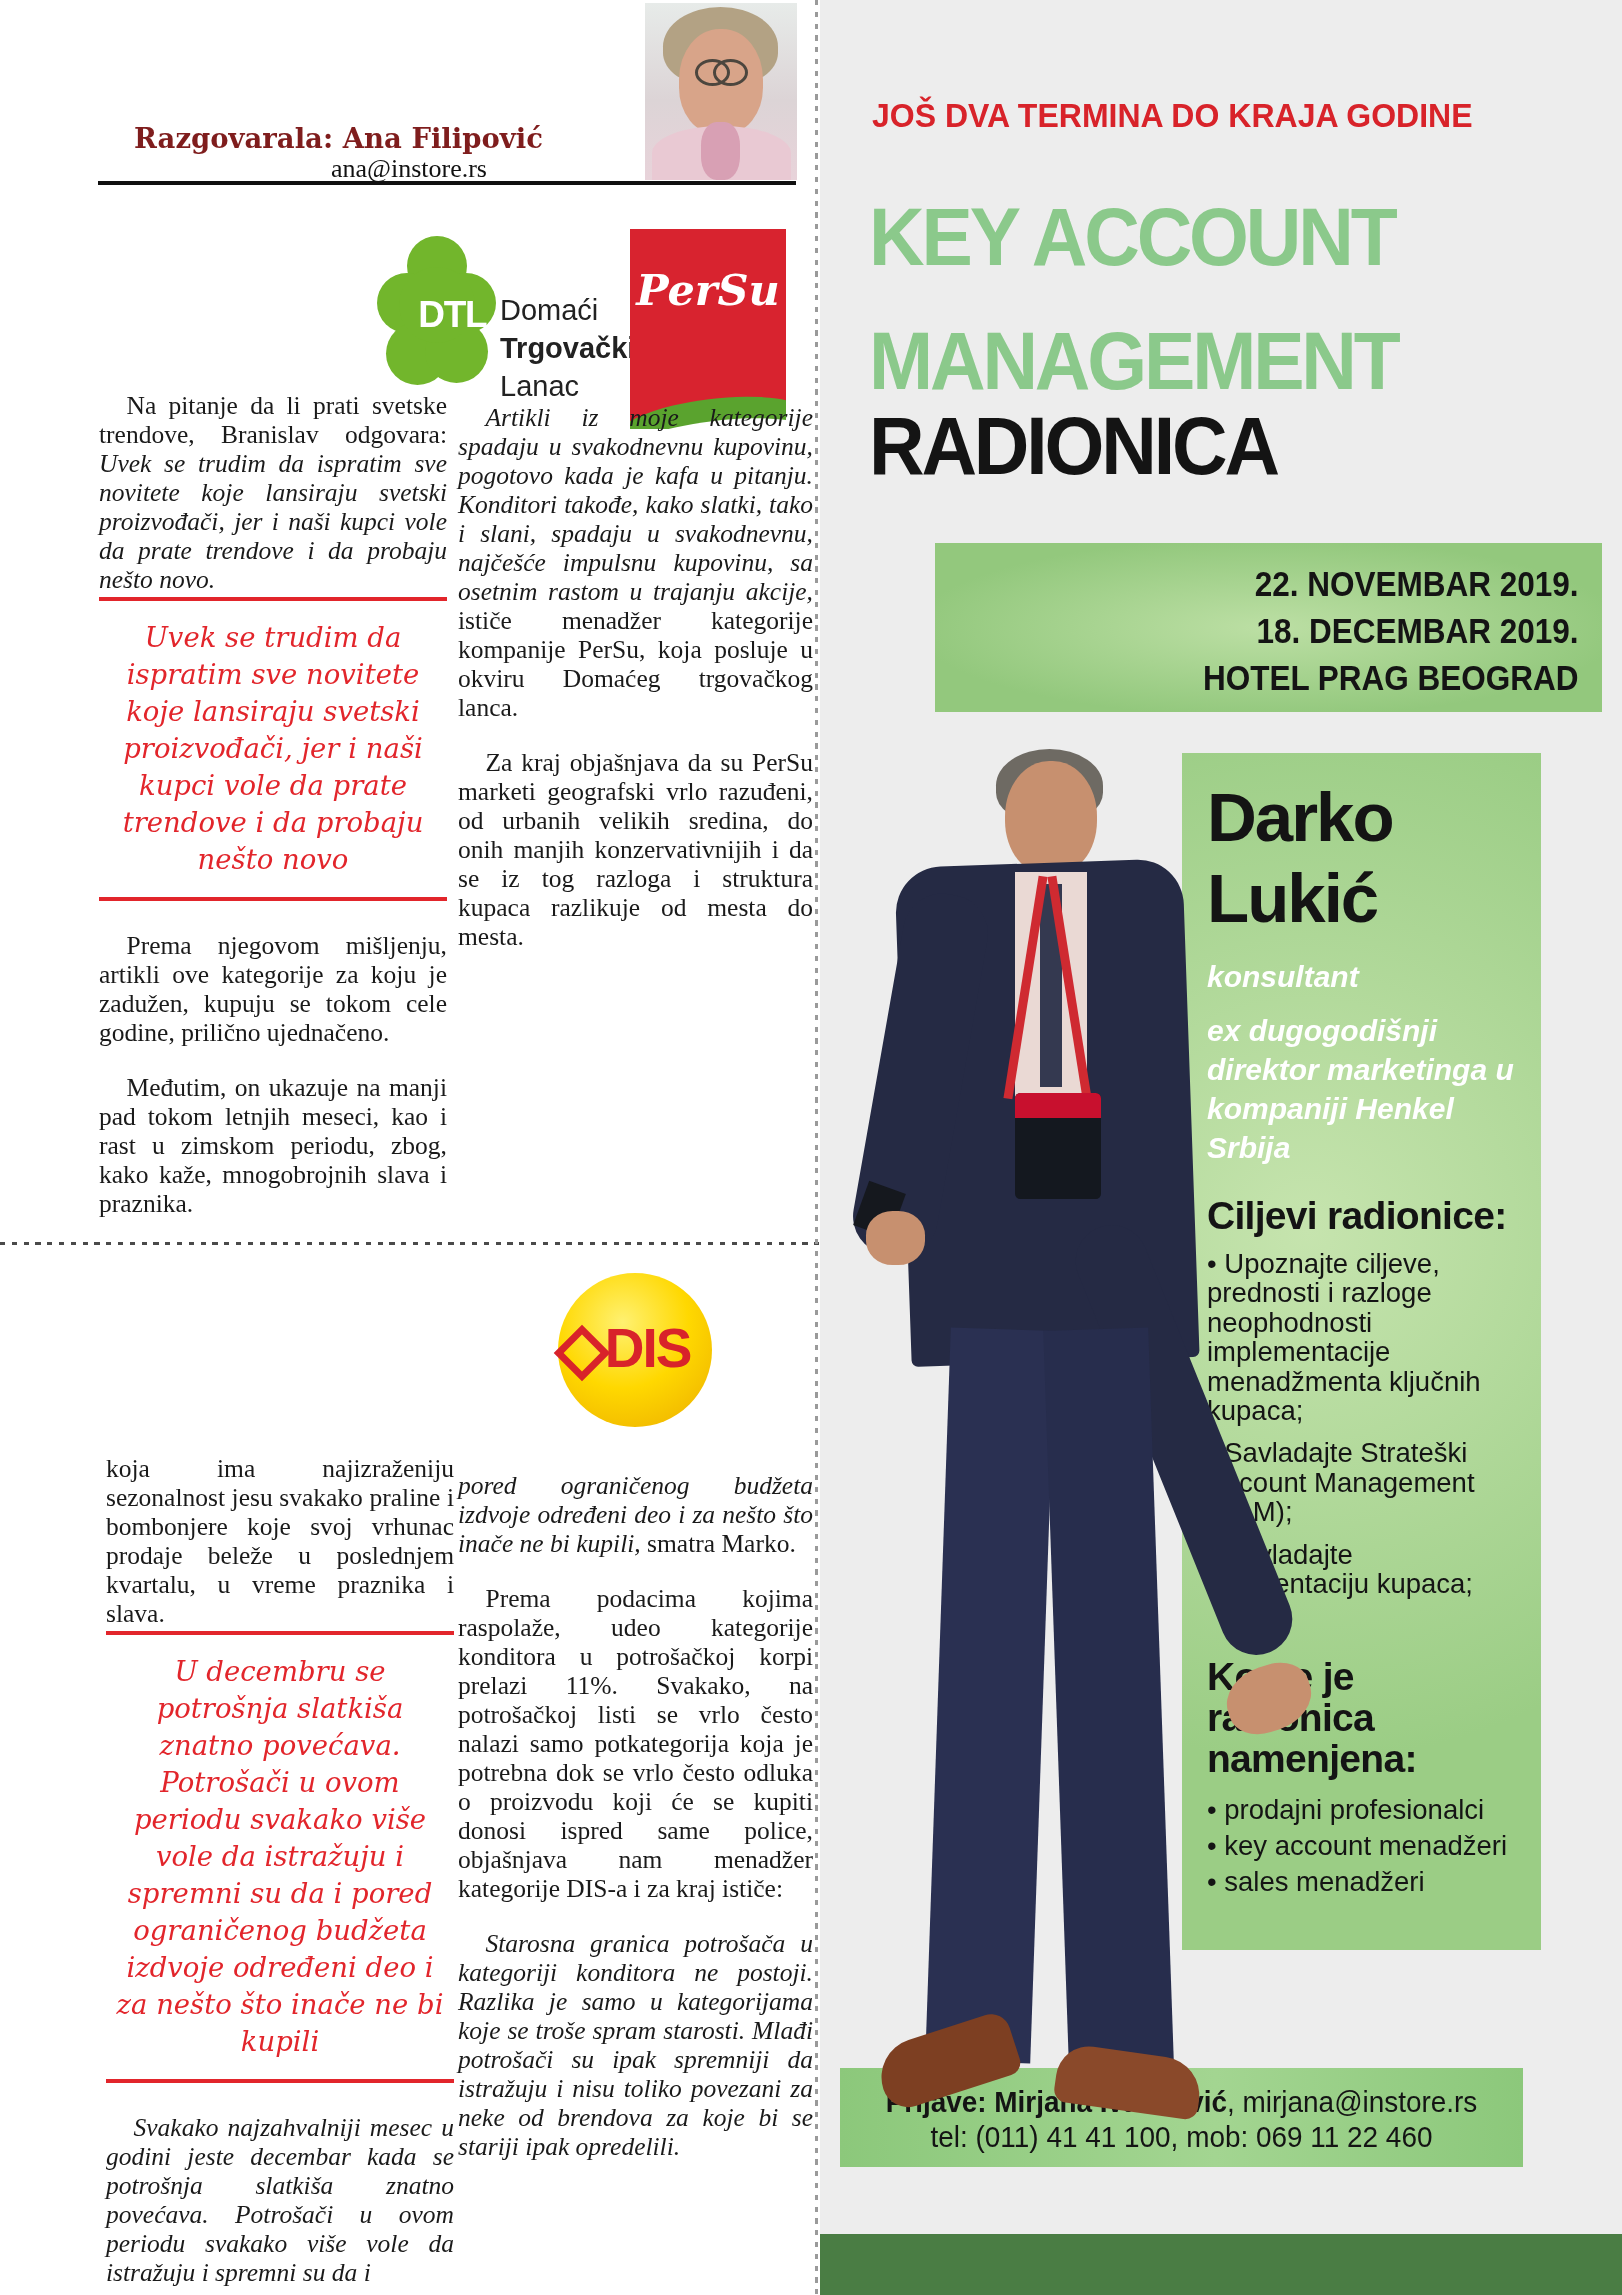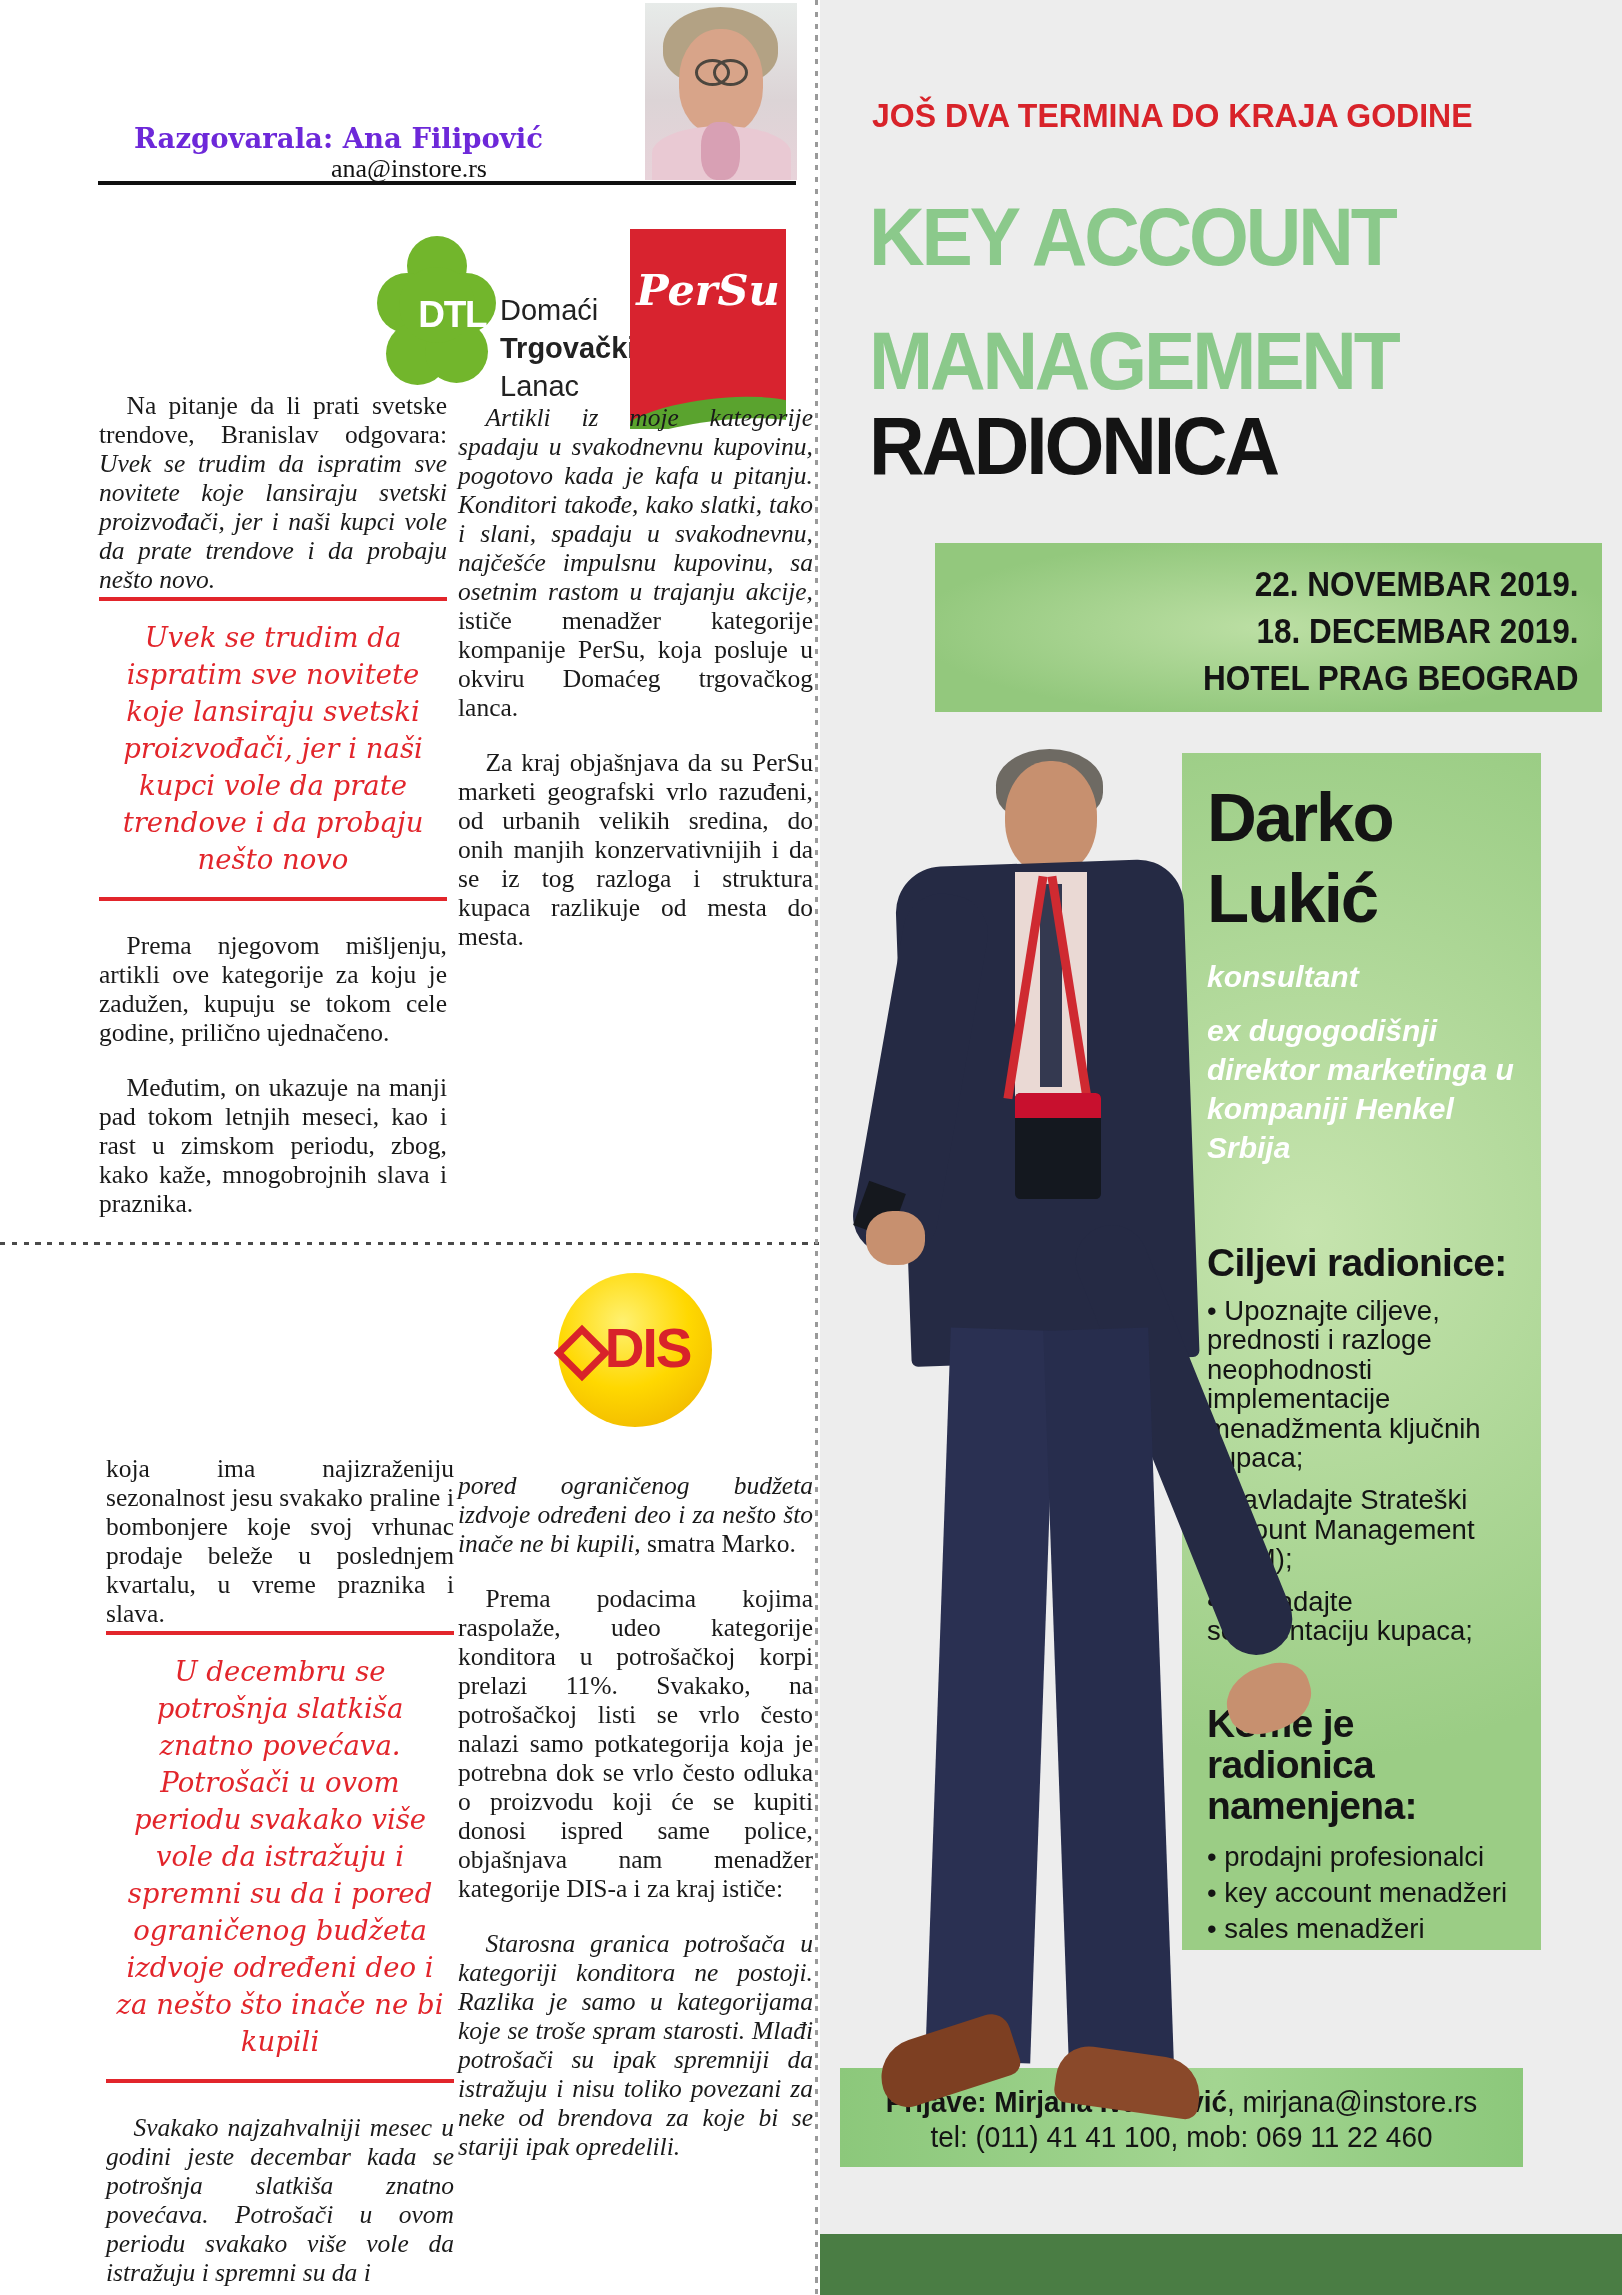--- a/index.html
+++ b/index.html
@@ -1,20 +1,20 @@
 <!DOCTYPE html>
 <html style="font-size:10.5px"><head>
 <meta charset="utf-8">
 <style>
   html,body{margin:0;padding:0;background:#fff;}
   .page{position:relative;width:1623px;height:2295px;background:#ffffff;overflow:hidden;
         font-family:"Liberation Serif", serif;color:#1a1a1a;}
   
   .byline-block{position:absolute;left:98px;top:123px;width:445px;text-align:right;}
-  .byline{font-family:"DejaVu Serif", serif;font-weight:bold;font-size:27.5px;line-height:31px;color:#6d28d9;}
+  .byline{font-family:"DejaVu Serif", serif;font-weight:bold;font-size:27.5px;line-height:31px;color:#7f1d1d;}
   .byline-email{font-family:"Liberation Serif", serif;font-size:26px;line-height:30px;color:#111;padding-right:56px;}
   .header-rule{position:absolute;left:98px;top:181px;width:698px;height:3.9px;background:#101010;}
   .author-photo{position:absolute;left:645px;top:3.3px;width:152px;height:177px;overflow:hidden;
                 background:linear-gradient(180deg,#e7ebe9 0%,#dcd4d6 55%,#e8d3da 100%);}
   .a-hair{position:absolute;left:18.3px;top:3.9px;width:115px;height:79px;border-radius:50% 50% 42% 42%;background:#b3a284;}
   .a-face{position:absolute;left:34px;top:26px;width:84px;height:105px;border-radius:48% 48% 44% 44%;background:#d8a489;}
   .a-glasses{position:absolute;left:41px;top:56px;width:71px;height:22px;
              border-left:22px solid transparent;border-right:22px solid transparent;box-sizing:border-box;}
   .a-glass{position:absolute;top:0;width:29px;height:21px;border:3.3px solid #4c463e;border-radius:50%;}
   .a-glass.l{left:5.2px;} .a-glass.r{right:5.2px;}
@@ -81,21 +81,21 @@
 
   .info-panel{position:absolute;left:1182px;top:753px;width:359px;height:1197px;z-index:1;
               background:radial-gradient(circle at 35% 40%,#c6e4ae 0%,#9bcd85 70%);}
   .ip-inner{position:absolute;left:25px;top:23.6px;width:313px;}
   .sp-name{font-family:"Liberation Sans", sans-serif;font-weight:800;font-size:69px;line-height:81px;
            letter-spacing:-2px;color:#141414;}
   .sp-role{margin-top:19.6px;font-family:"Liberation Sans", sans-serif;font-weight:bold;font-style:italic;
            font-size:30px;line-height:37px;color:#ffffff;}
   .sp-bio{margin-top:15.7px;font-family:"Liberation Sans", sans-serif;font-weight:bold;font-style:italic;
           font-size:30px;line-height:39px;color:#ffffff;}
-  .ip-h{margin-top:75px;font-family:"Liberation Sans", sans-serif;font-weight:800;font-size:39px;
+  .ip-h{margin-top:28px;font-family:"Liberation Sans", sans-serif;font-weight:800;font-size:39px;
         line-height:41px;letter-spacing:-0.7px;color:#141414;}
   .ip-h.h2{margin-top:58px;}
   .g-list{margin-top:7.9px;font-family:"Liberation Sans", sans-serif;font-size:27.5px;line-height:29.4px;color:#141414;}
   .g-list div{margin-top:13px;}
   .aud-list{margin-top:13px;font-family:"Liberation Sans", sans-serif;font-size:27.5px;line-height:36px;color:#141414;}
 
   .contact-strip{position:absolute;left:840px;top:2068px;width:683px;height:99px;z-index:3;
                  background:linear-gradient(90deg,#8cc87b 0%,#a3d591 55%,#8cc87b 100%);
                  text-align:center;font-family:"Liberation Sans", sans-serif;color:#141414;}
   .cs-l1{margin-top:15.7px;font-size:29.4px;line-height:35px;transform:scaleX(0.95);}

